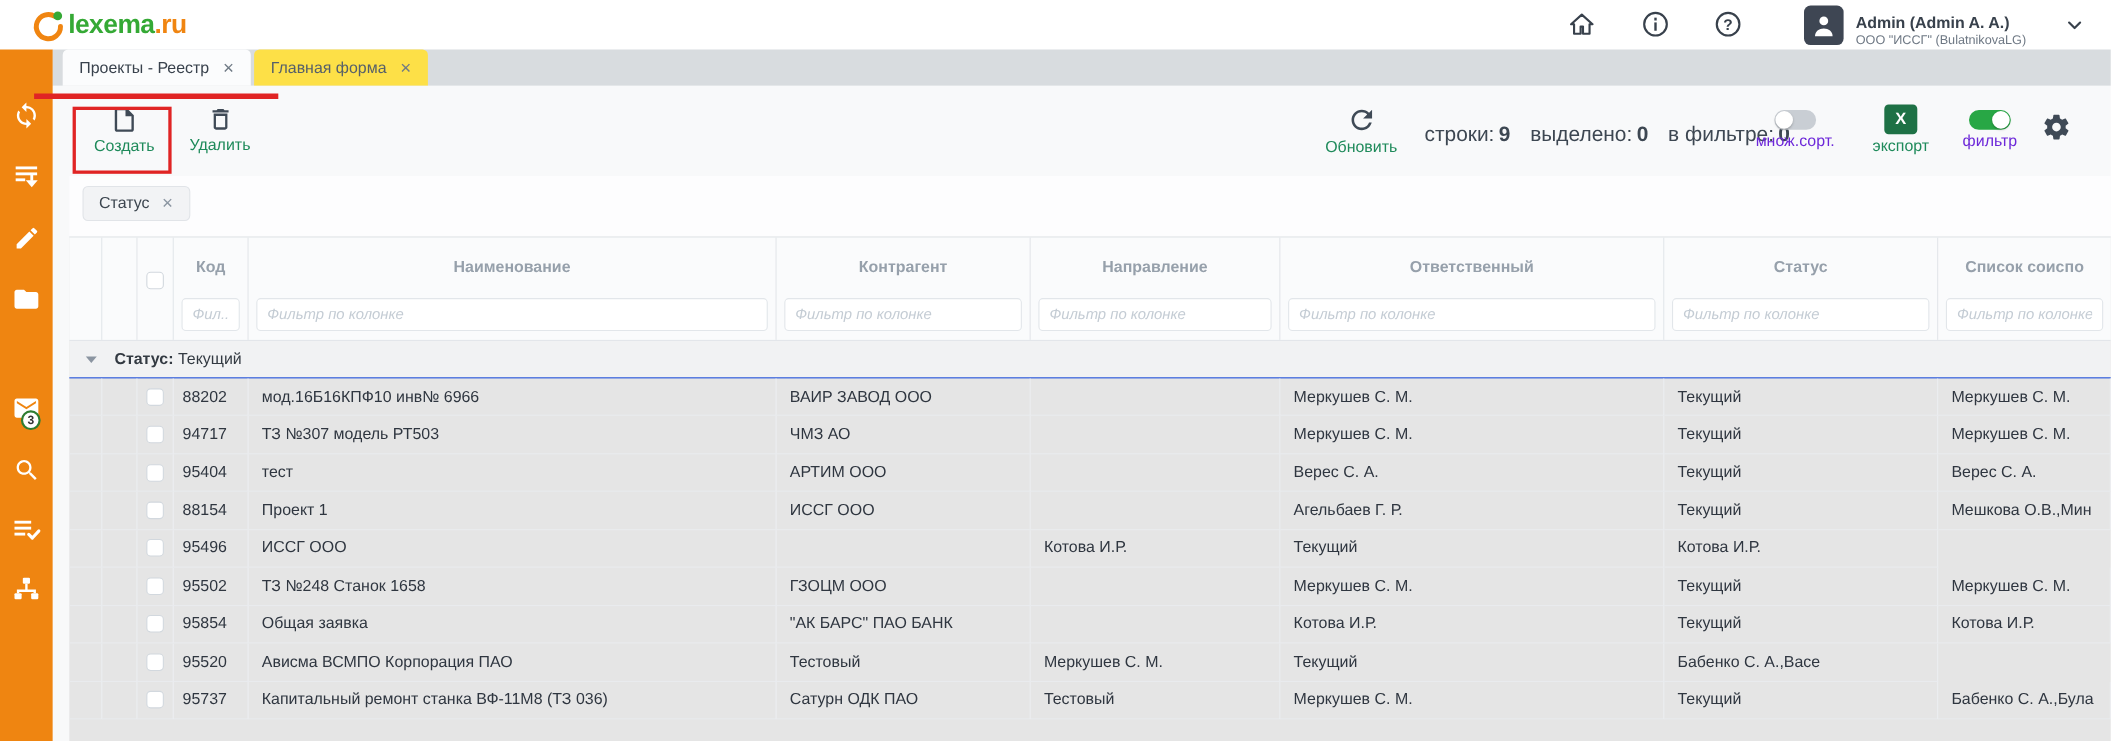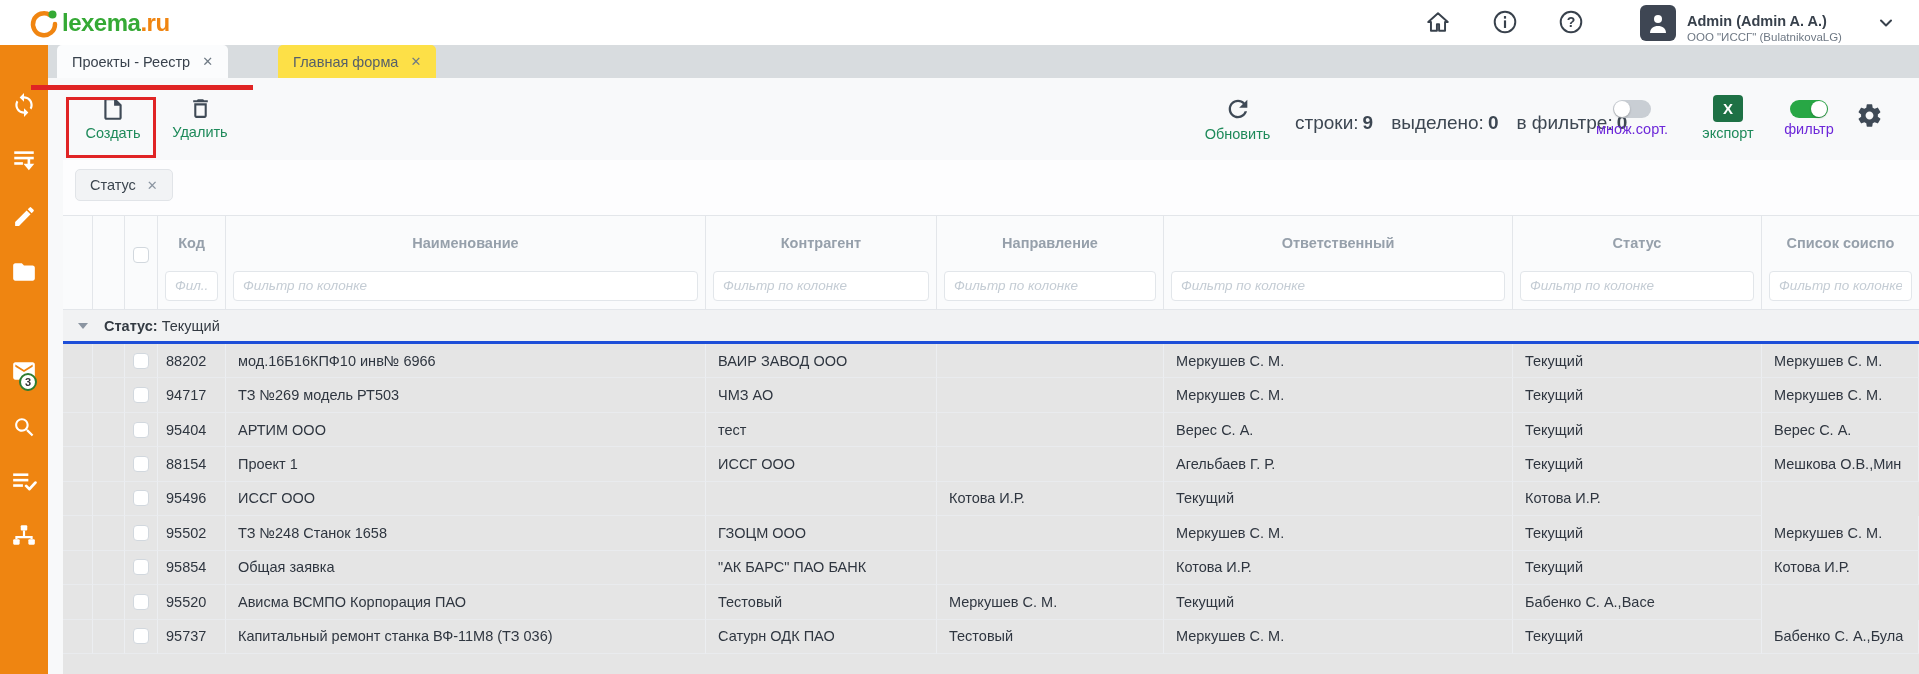--- a/index.html
+++ b/index.html
@@ -18,21 +18,21 @@
   .user-name{font-size:14.5px;font-weight:700;color:#38414c;white-space:nowrap;}
   .user-org{font-size:11.5px;color:#6e7884;white-space:nowrap;margin-top:2px;}
   .chevron{position:absolute;left:1878px;top:15px;}
 
   
   .sidebar{position:absolute;left:0;top:45px;width:48px;height:629px;background:#ef8511;}
   .side-item{position:absolute;left:0;width:48px;height:26px;display:flex;align-items:center;justify-content:center;cursor:pointer;}
   .badge{position:absolute;left:19px;top:15px;width:18px;height:18px;border-radius:50%;background:#fff;border:2px solid #2e7d32;color:#333;font-size:11px;font-weight:700;display:flex;align-items:center;justify-content:center;box-sizing:border-box;}
 
   
-  .tabbar{position:absolute;left:48px;top:45px;width:1871px;height:33px;background:#d8dcdf;display:flex;align-items:center;padding-left:9px;box-sizing:border-box;gap:47px;}
+  .tabbar{position:absolute;left:48px;top:45px;width:1871px;height:33px;background:#d8dcdf;display:flex;align-items:center;padding-left:9px;box-sizing:border-box;}
   .tab{height:33px;display:flex;align-items:center;gap:12px;padding:0 15px;border-radius:5px 5px 0 0;margin-right:3px;font-size:14.5px;cursor:pointer;}
   .tab.active{background:#fbfcfd;color:#39424d;}
   .tab.inactive{background:#fde047;color:#555f6a;}
   .tab-close{color:#6f7a85;font-size:13px;font-weight:700;cursor:pointer;}
 
   
   .content{position:absolute;left:48px;top:78px;width:1871px;height:596px;background:#f8f9fa;}
   .tool-btn{position:absolute;display:flex;flex-direction:column;align-items:center;gap:3px;cursor:pointer;}
   .tool-label{font-size:14.5px;}
   .green-label{color:#1e8a5a;}
@@ -59,21 +59,21 @@
   
   .table{position:absolute;left:63px;top:215px;width:1856px;height:459px;background:#e5e5e5;}
   .grid{display:grid;grid-template-columns:30px 32px 33px 68px 480px 231px 227px 349px 249px 1fr;}
   .thead{height:95px;background:#fafbfc;border-top:1px solid #e3e6ea;border-bottom:1px solid #e3e6ea;box-sizing:border-box;}
   .hcell{border-right:1px solid #e3e6ea;display:flex;flex-direction:column;box-sizing:border-box;overflow:hidden;}
   .hcell.narrow{align-items:center;justify-content:center;}
   .hlabel{height:56px;display:flex;align-items:center;justify-content:center;color:#96a0ab;font-weight:700;font-size:14.5px;cursor:pointer;white-space:nowrap;overflow:hidden;}
   .hfilter{height:29px;margin:0 7px 8px 7px;border:1px solid #e2e6ea;border-radius:4px;background:#fff;font-style:italic;font-size:13.5px;color:#9aa4ae;padding:0 9px;outline:none;min-width:0;}
   .hfilter::placeholder{color:#c4ccd4;font-style:italic;}
   .checkbox{display:inline-block;width:16px;height:16px;border:1.5px solid #d2d8de;border-radius:4px;background:#fff;box-sizing:border-box;cursor:pointer;}
-  .grouprow{height:34px;background:#f1f2f3;border-bottom:3px solid #1d4ed8;display:flex;align-items:center;box-sizing:border-box;font-size:14.5px;color:#333a42;}
+  .grouprow{height:34px;background:#f1f2f3;border-bottom:1px solid #1d4ed8;display:flex;align-items:center;box-sizing:border-box;font-size:14.5px;color:#333a42;}
   .tri{width:0;height:0;border-left:5.5px solid transparent;border-right:5.5px solid transparent;border-top:6.5px solid #8b95a1;margin-left:15px;}
   .grouptext{margin-left:16px;white-space:nowrap;}
   .trow{height:34.45px;box-sizing:border-box;cursor:pointer;}
   .trow .cell{border-right:1px solid #eceef1;border-bottom:1px solid #e9ebee;box-sizing:border-box;font-size:14.5px;color:#2f3640;white-space:nowrap;overflow:hidden;display:flex;align-items:center;}
   .cell.txt{padding-left:12px;}
   .cell.code{padding-left:8px;}
   .cell.chk{justify-content:center;}
 </style>
 </head>
 <body>
@@ -295,36 +295,36 @@
           <div class="cell txt">Текущий</div>
           <div class="cell txt">Меркушев С. М.</div>
         </div>
         <div class="grid trow">
           <div class="cell"></div>
           <div class="cell"></div>
           <div class="cell chk">
             <span class="checkbox"></span>
           </div>
           <div class="cell code">94717</div>
-          <div class="cell txt">ТЗ №269 модель РТ503</div>
+          <div class="cell txt">ТЗ №307 модель РТ503</div>
           <div class="cell txt">ЧМЗ АО</div>
           <div class="cell txt"></div>
           <div class="cell txt">Меркушев С. М.</div>
           <div class="cell txt">Текущий</div>
           <div class="cell txt">Меркушев С. М.</div>
         </div>
         <div class="grid trow">
           <div class="cell"></div>
           <div class="cell"></div>
           <div class="cell chk">
             <span class="checkbox"></span>
           </div>
           <div class="cell code">95404</div>
+          <div class="cell txt">тест</div>
           <div class="cell txt">АРТИМ ООО</div>
-          <div class="cell txt">тест</div>
           <div class="cell txt"></div>
           <div class="cell txt">Верес С. А.</div>
           <div class="cell txt">Текущий</div>
           <div class="cell txt">Верес С. А.</div>
         </div>
         <div class="grid trow">
           <div class="cell"></div>
           <div class="cell"></div>
           <div class="cell chk">
             <span class="checkbox"></span>

